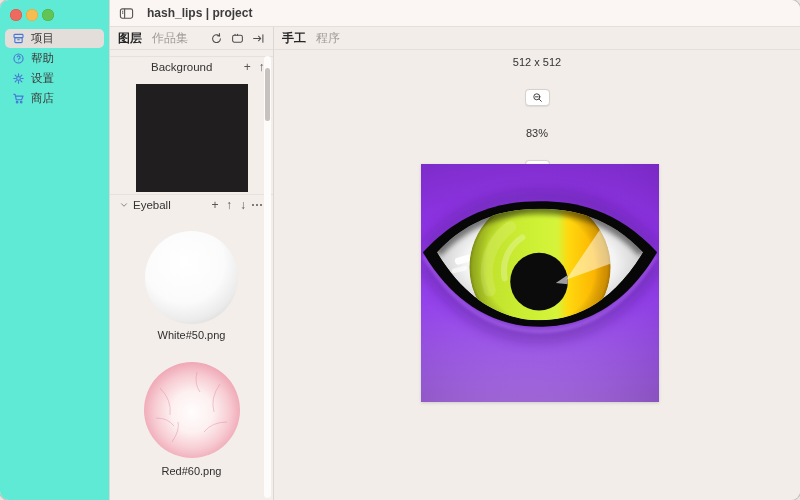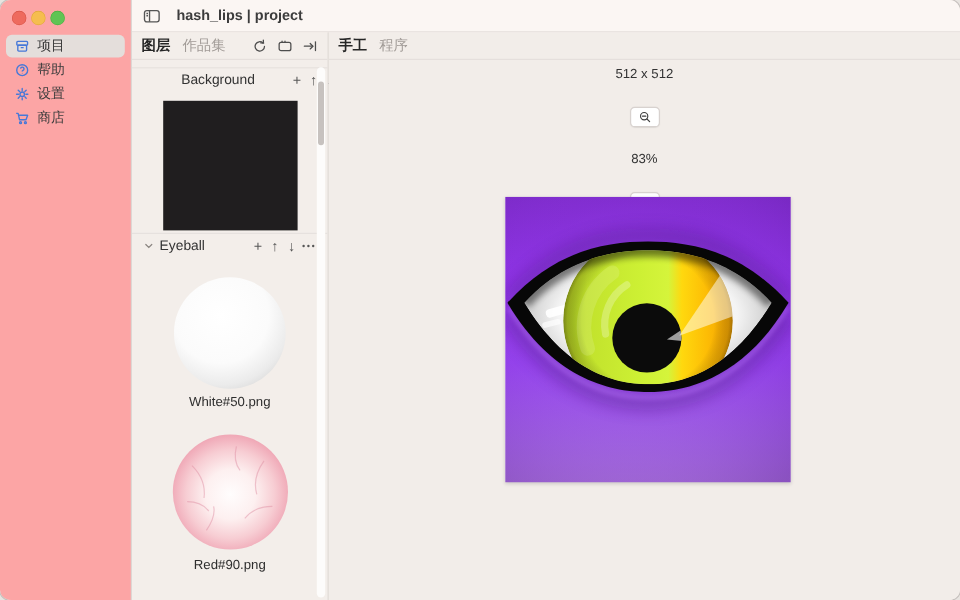--- a/index.html
+++ b/index.html
@@ -2,21 +2,21 @@
 <html><head>
 <meta charset="utf-8">
 <style>
   html,body{margin:0;padding:0;background:#e8e4e0;}
   .app{
     position:relative;width:800px;height:500px;overflow:hidden;
     font-family:"Liberation Sans","DejaVu Sans",sans-serif;
     background:#f2ede9;border-radius:9px;box-shadow:0 0 0 1px #c6c1be;
   }
   
-  .sidebar{position:absolute;left:0;top:0;width:110px;height:500px;background:#fca5a5;border-right:1px solid #ddd7d4;box-sizing:border-box;}
+  .sidebar{position:absolute;left:0;top:0;width:110px;height:500px;background:#5eead4;border-right:1px solid #ddd7d4;box-sizing:border-box;}
   .traffic{position:absolute;top:9px;width:12px;height:12px;border-radius:50%;}
   .t-red{left:10px;background:#ee6a5e;box-shadow:inset 0 0 0 .5px #d65549;}
   .t-yellow{left:26px;background:#f5bd4f;box-shadow:inset 0 0 0 .5px #dfa63c;}
   .t-green{left:42px;background:#61c454;box-shadow:inset 0 0 0 .5px #4eae43;}
   .nav{position:absolute;top:28px;left:0;right:0;}
   .nav-item{display:flex;align-items:center;height:19px;margin:1px 5px;padding:0 7px;border-radius:5px;cursor:default;}
   .nav-item.sel{background:#e4dedb;}
   .nav-item svg{width:13px;height:13px;flex:none;}
   .nav-label{font-size:11.5px;color:#3d3d3d;margin-left:6px;}
   
@@ -198,21 +198,21 @@
       <circle cx="50" cy="50" r="48" fill="url(#rsph)"></circle>
       <g stroke="#dd8ba0" stroke-width="1" fill="none" opacity="0.45">
         <path d="M18 28 Q30 40 28 55"></path>
           <path d="M78 24 Q68 38 72 52"></path>
           <path d="M85 62 Q70 62 62 72"></path>
         <path d="M30 82 Q38 70 36 62"></path>
           <path d="M55 12 Q52 24 58 32"></path>
           <path d="M14 58 Q26 58 32 66"></path>
       </g>
     </svg>
-    <div class="file-label" style="margin-top:5px;">Red#90.png</div>
+    <div class="file-label" style="margin-top:5px;">Red#60.png</div>
 
     <div class="scroll-track">
       <div class="scroll-thumb"></div>
     </div>
   </div>
 
   <div class="canvas">
     <div class="canvas-head">
       <span class="tab active">手工</span>
       <span class="tab">程序</span>

